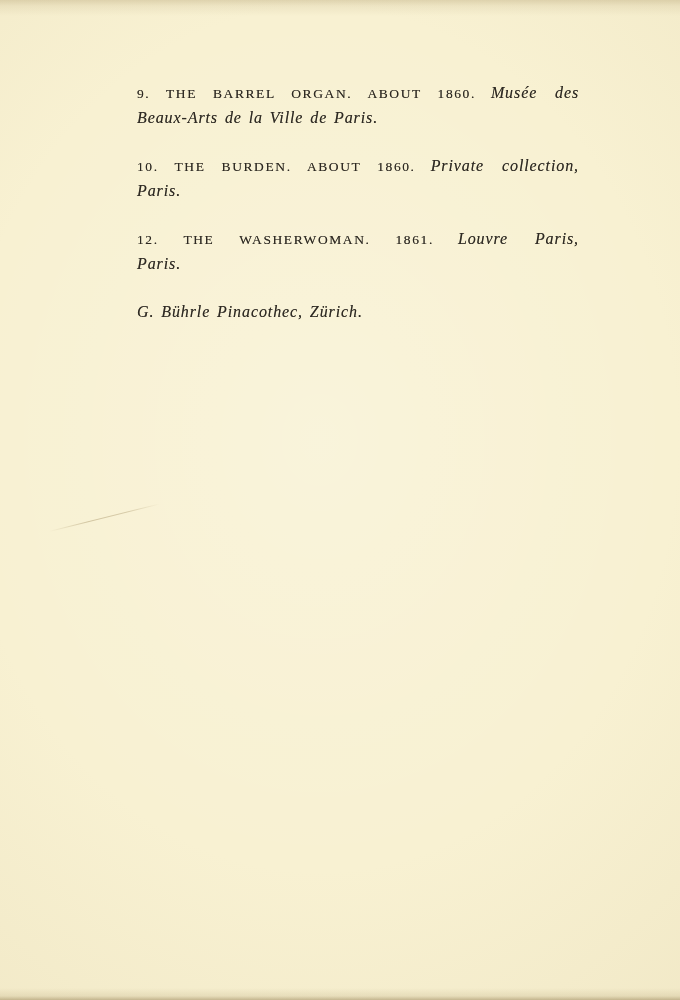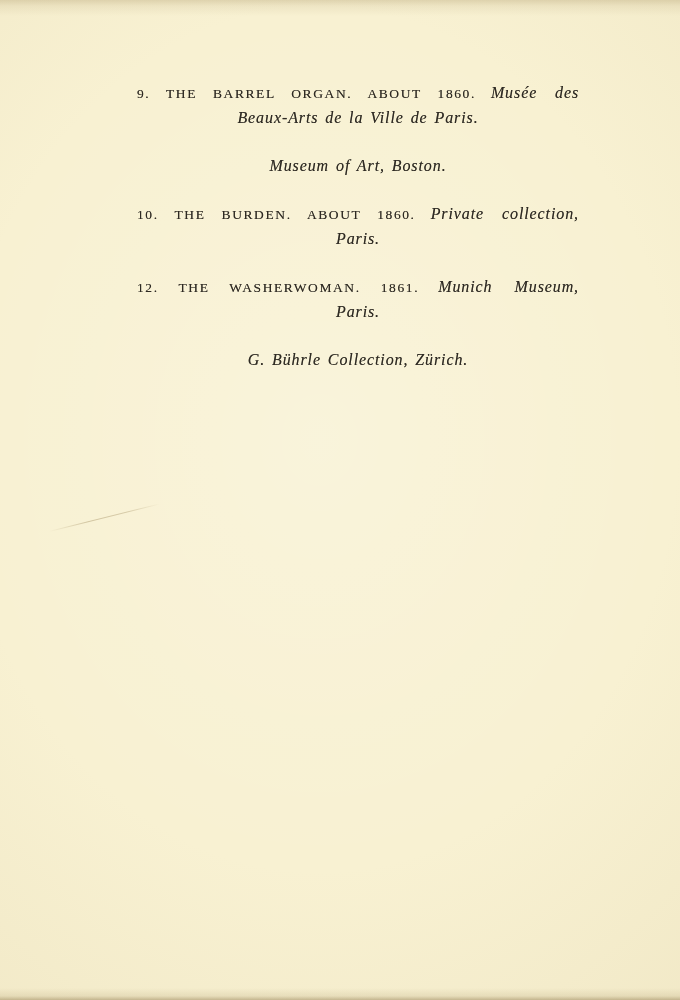--- a/index.html
+++ b/index.html
@@ -51,21 +51,21 @@
   .entry { margin-bottom: 23px; }
   .line {
     line-height: 24px;
     min-height: 20px;
     text-shadow: 0 0 0.5px rgba(46,42,35,0.55);
   }
   .line.first {
     text-align: justify;
     text-align-last: justify;
   }
-  .line.rest { text-align: center; }
+  .line.rest { text-align: left; }
   .roman {
     font-family: "Liberation Serif", "DejaVu Serif", serif;
     font-size: 13.5px;
     letter-spacing: 1.6px;
     font-variant-numeric: oldstyle-nums;
   }
   .italic {
     font-family: "Liberation Serif", "DejaVu Serif", serif;
     font-style: italic;
     font-size: 16px;
@@ -87,53 +87,49 @@
         <span class="roman">9. THE BARREL ORGAN. ABOUT 1860.</span>
         <span class="italic">Musée des</span>
       </div>
       <div class="line rest">
         <span class="roman"></span>
         <span class="italic">Beaux-Arts de la Ville de Paris.</span>
       </div>
     </div>
 
     <div class="entry">
-      <div class="line rest">
-        <span class="roman"></span>
-        <span class="italic">Museum of Art, Boston.</span>
-      </div>
     </div>
 
     <div class="entry">
       <div class="line first">
         <span class="roman">10. THE BURDEN. ABOUT 1860.</span>
         <span class="italic">Private collection,</span>
       </div>
       <div class="line rest">
         <span class="roman"></span>
         <span class="italic">Paris.</span>
       </div>
     </div>
 
     <div class="entry">
       <div class="line first">
         <span class="roman">12. THE WASHERWOMAN. 1861.</span>
-        <span class="italic">Munich Museum,</span>
+        <span class="italic">Louvre Paris,</span>
       </div>
       <div class="line rest">
         <span class="roman"></span>
         <span class="italic">Paris.</span>
       </div>
     </div>
 
     <div class="entry">
     </div>
 
 
     <div class="entry">
       <div class="line rest">
         <span class="roman"></span>
-        <span class="italic">G. Bührle Collection, Zürich.</span>
+        <span class="italic">G. Bührle Pinacothec, Zürich.</span>
       </div>
     </div>
 
   </main>
 </div>
 
 </body></html>

